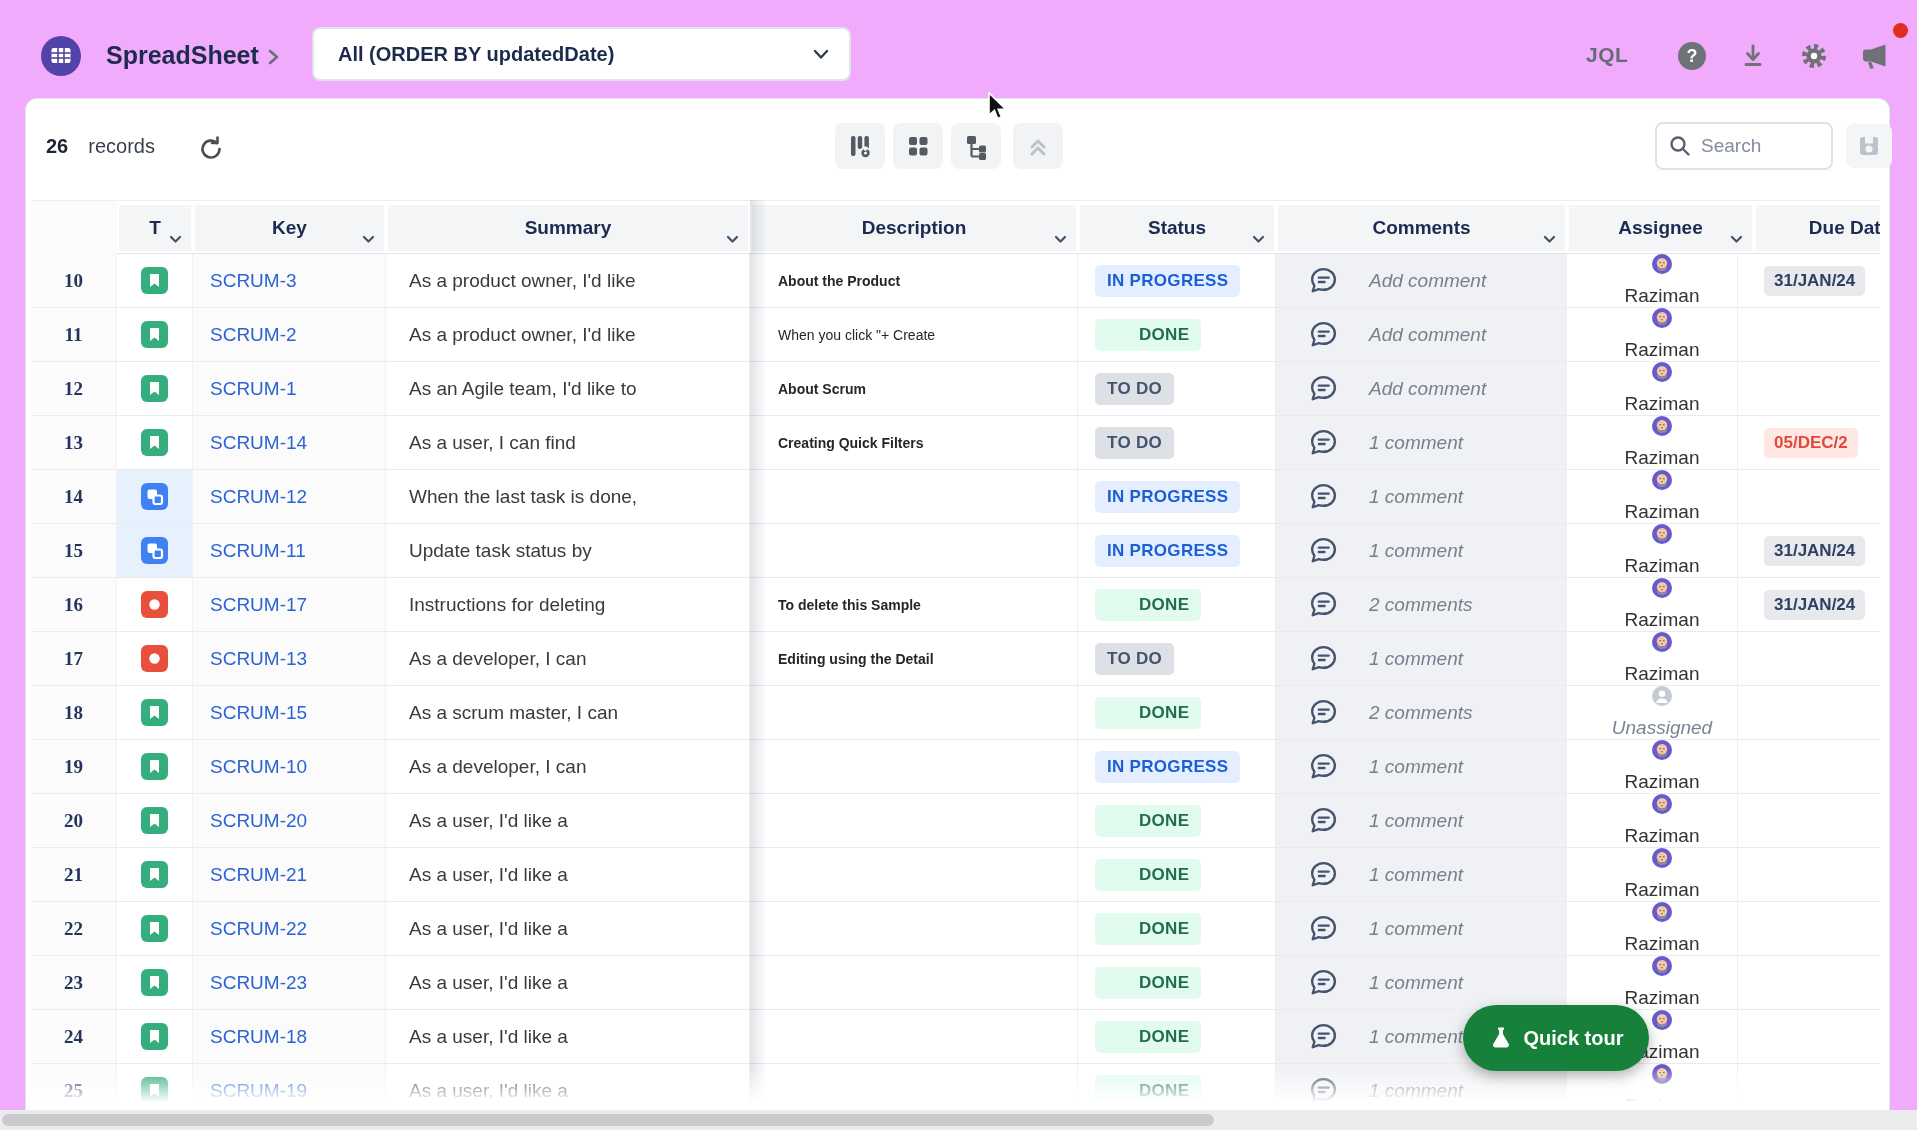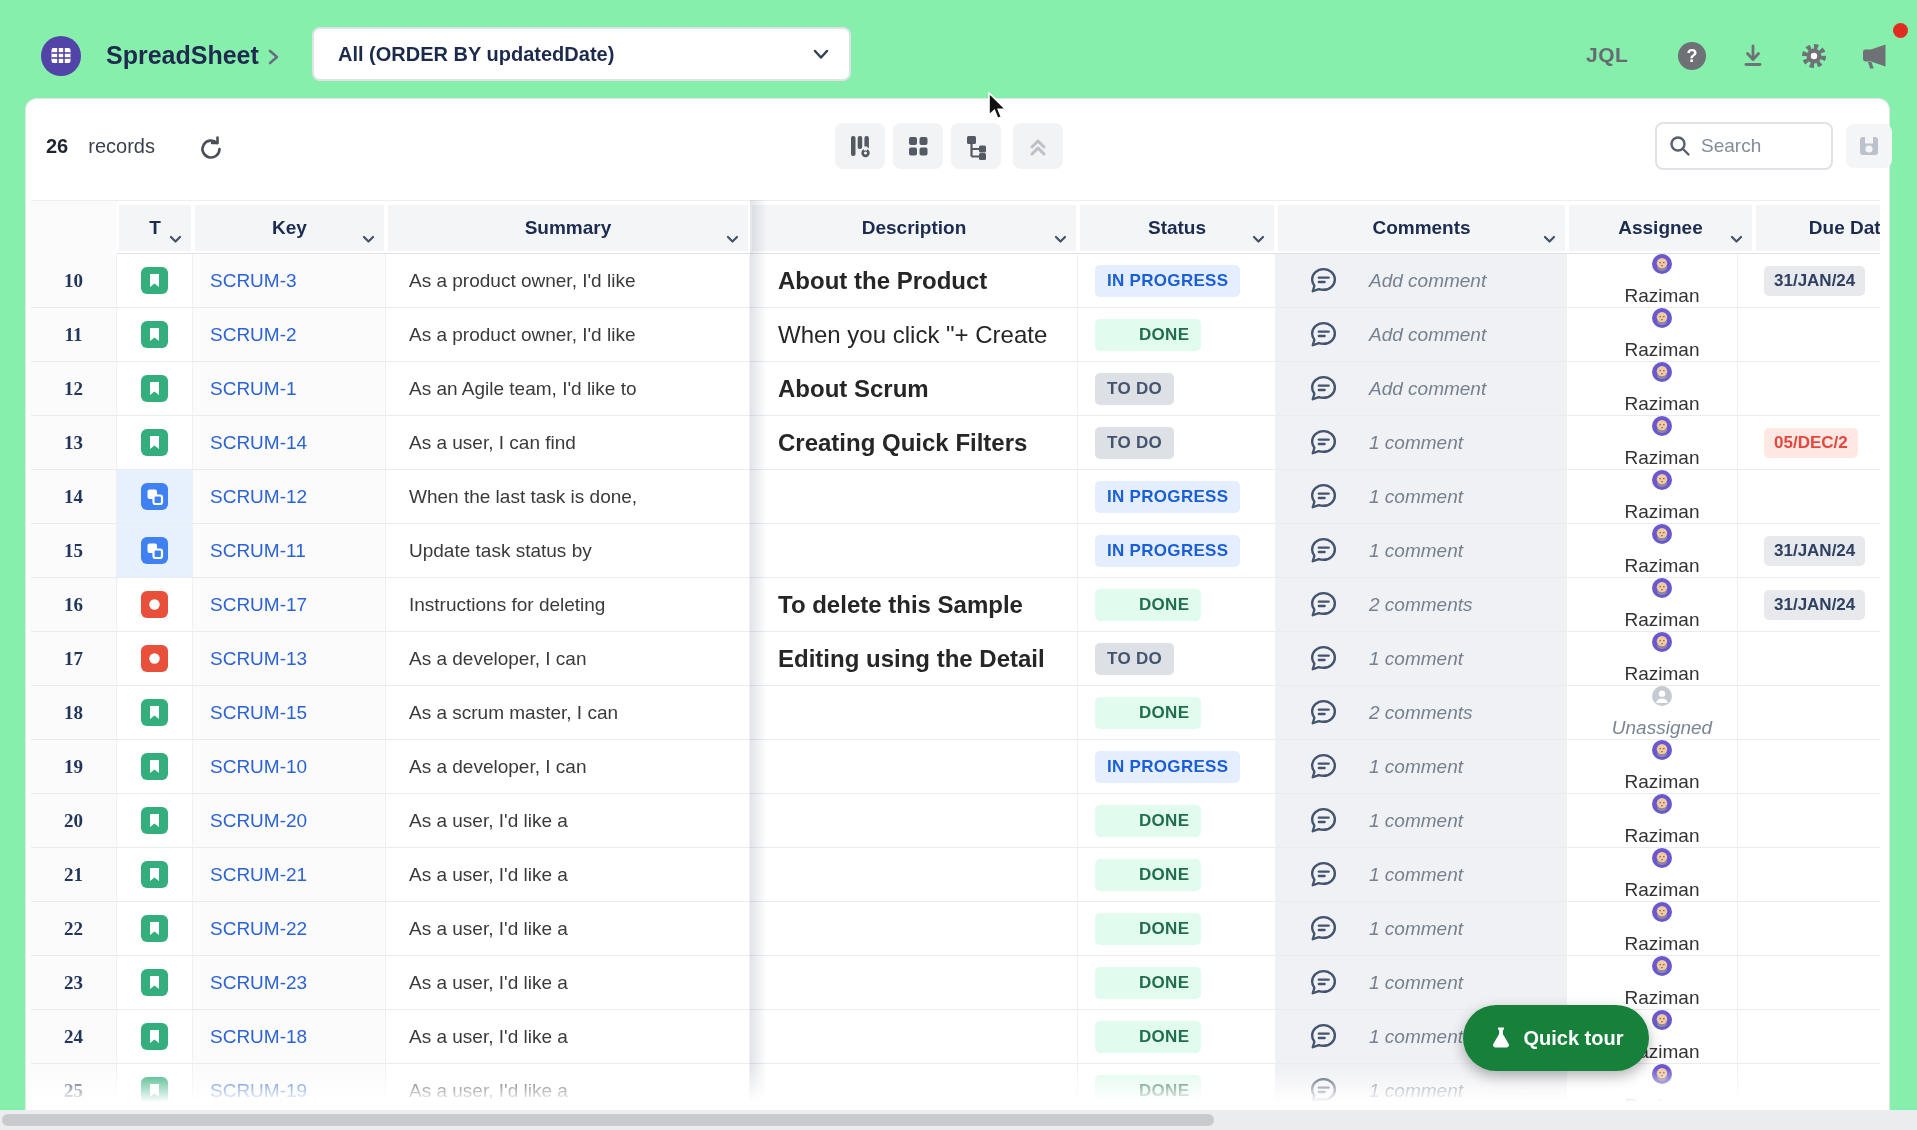--- a/index.html
+++ b/index.html
@@ -1,17 +1,17 @@
 <!DOCTYPE html>
 <html><head>
 <meta charset="utf-8">
 <style>
   * { box-sizing: border-box; margin: 0; padding: 0; }
   body { font-family: "Liberation Sans", sans-serif; background: #fff; }
-  .page { position: relative; width: 1917px; height: 1130px; overflow: hidden; background: #86efac; }
+  .page { position: relative; width: 1917px; height: 1130px; overflow: hidden; background: #f0abfc; }
 
   
   .logo { position: absolute; left: 41px; top: 36px; width: 40px; height: 40px; }
   .app-name { position: absolute; left: 106px; top: 41px; font-size: 25px; font-weight: bold; color: #1E2B4D; }
   .crumb-chev { position: absolute; left: 266px; top: 46px; }
   .filter-select { position: absolute; left: 312px; top: 27px; width: 539px; height: 54px;
     border: 2px solid #DFE2E7; border-radius: 8px; background: #fff; display: flex; align-items: center;
     padding: 0 18px 0 24px; cursor: pointer; }
   .filter-select .val { font-size: 20px; font-weight: 600; color: #1C2B4C; flex: 1; }
   .jql { position: absolute; left: 1586px; top: 43px; font-size: 21px; font-weight: bold; color: #666B73; letter-spacing: .5px; }
@@ -47,21 +47,21 @@
   .th-chev { position: absolute; right: 9px; bottom: 6px; }
   .tr { display: flex; height: 54px; background: #fff; }
   .td { height: 54px; border-right: 1px solid #EEF0F2; border-bottom: 1px solid #E9EBEE;
     display: flex; align-items: center; overflow: hidden; white-space: nowrap; }
   .c-num { width: 86px; justify-content: center; font-size: 19px; font-weight: bold; color: #22355C; background: #FBFBFC; font-family: Liberation Serif, serif; }
   .c-type { width: 76px; justify-content: center; }
   .t-subtask-bg { background: #E7F0FD; }
   .c-key { width: 193px; padding-left: 17px; background: #FBFBFC; }
   .c-key a { font-size: 19px; color: #2C63D4; text-decoration: none; }
   .c-summary { width: 364px; padding-left: 23px; font-size: 19px; color: #3A3A3A; }
-  .c-desc { width: 328px; padding-left: 28px; font-size: 24px; color: #262626; font-weight: bold; }
+  .c-desc { width: 328px; padding-left: 28px; font-size: 14px; color: #262626; font-weight: bold; }
   .c-desc.reg { font-weight: normal; }
   .c-status { width: 198px; padding-left: 17px; }
   .c-comments { width: 291px; padding-left: 32px; background: #F0F1F4; gap: 30px; cursor: pointer; }
   .c-comments .ctext { font-size: 19px; font-style: italic; color: #76818F; }
   .c-assignee { width: 171px; padding-left: 20px; gap: 11px; flex-direction: column; }
   .c-assignee .aname { font-size: 19px; color: #333; }
   .c-assignee.unassigned .aname { font-style: italic; color: #7A8494; }
   .c-due { width: 192px; padding-left: 26px; }
   .chip { display: inline-block; padding: 6px 12px; border-radius: 5px; font-size: 17px; font-weight: bold; letter-spacing: .3px; }
   .st-inprogress { background: #E5EEFF; color: #1A5FD6; }

